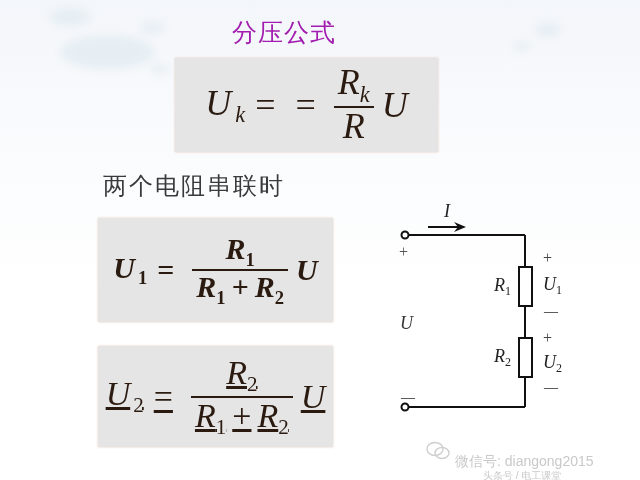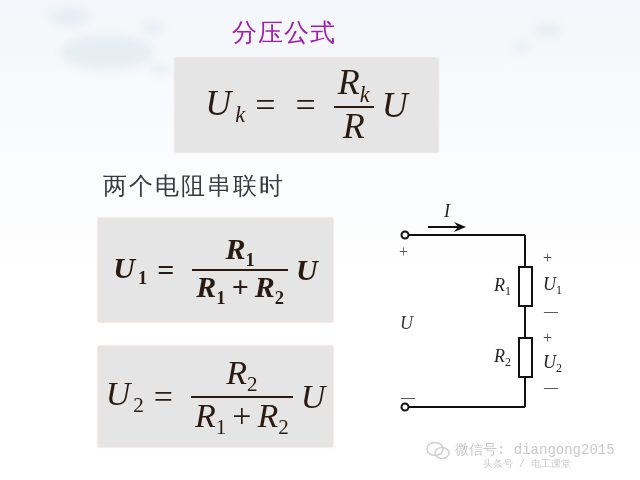--- a/index.html
+++ b/index.html
@@ -25,21 +25,21 @@
     }
     .math { font-family: "Liberation Serif", serif; font-style: italic; color: #2a1a10; display: flex; align-items: center; }
     .eq { font-style: normal; margin: 0 10px; }
     .frac { display: inline-flex; flex-direction: column; align-items: center; margin: 0 8px; }
     .frac .num, .frac .den { padding: 0 4px; line-height: 1.05; }
     .frac .bar { height: 2px; background: #2a1a10; align-self: stretch; }
     sub { font-size: 62%; vertical-align: -0.35em; font-style: italic; }
     sub.up { font-style: normal; }
     .plus { font-style: normal; margin: 0 6px; }
     svg text { font-family: "Liberation Serif", serif; }
-    .wm { position: absolute; font-family: Liberation Mono, monospace; color: #c9c9c9; }
+    .wm { position: absolute; font-family: Liberation Sans, sans-serif; color: #c9c9c9; margin-top: 12px; }
   </style>
 </head>
 <body>
 
 <div class="cloud" style="left:50px;top:8px;width:40px;height:18px;"></div>
 <div class="cloud" style="left:60px;top:35px;width:95px;height:35px;"></div>
 <div class="cloud" style="left:140px;top:22px;width:25px;height:12px;"></div>
 <div class="cloud" style="left:150px;top:64px;width:20px;height:10px;"></div>
 <div class="cloud" style="left:535px;top:23px;width:26px;height:14px;"></div>
 <div class="cloud" style="left:513px;top:42px;width:18px;height:9px;"></div>
@@ -69,21 +69,21 @@
     <span class="frac">
       <span class="num"><span>R</span><sub class="up">1</sub></span>
       <span class="bar"></span>
       <span class="den"><span>R</span><sub class="up">1</sub><span class="plus">+</span><span>R</span><sub class="up">2</sub></span>
     </span>
     <span>U</span>
   </div>
 </div>
 
 <div class="box" style="left:98px;top:346px;width:235px;height:101px;">
-  <div class="math" style="font-size:34px;">
+  <div class="math" style="font-size:34px;text-decoration:underline;">
     <span><span>U</span><sub class="up" style="margin-left:3px;">2</sub></span>
     <span class="eq">=</span>
     <span class="frac">
       <span class="num"><span>R</span><sub class="up">2</sub></span>
       <span class="bar"></span>
       <span class="den"><span>R</span><sub class="up">1</sub><span class="plus">+</span><span>R</span><sub class="up">2</sub></span>
     </span>
     <span>U</span>
   </div>
 </div>

